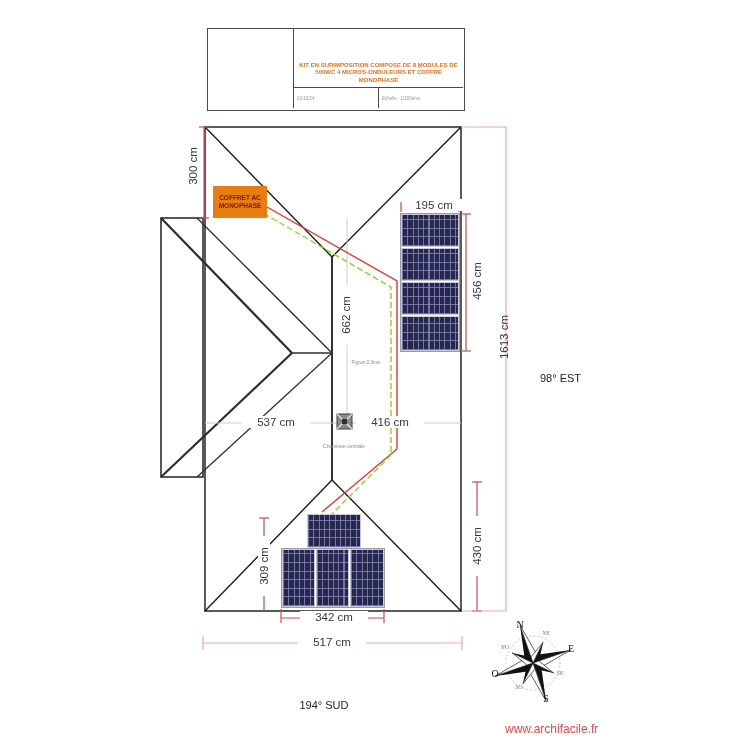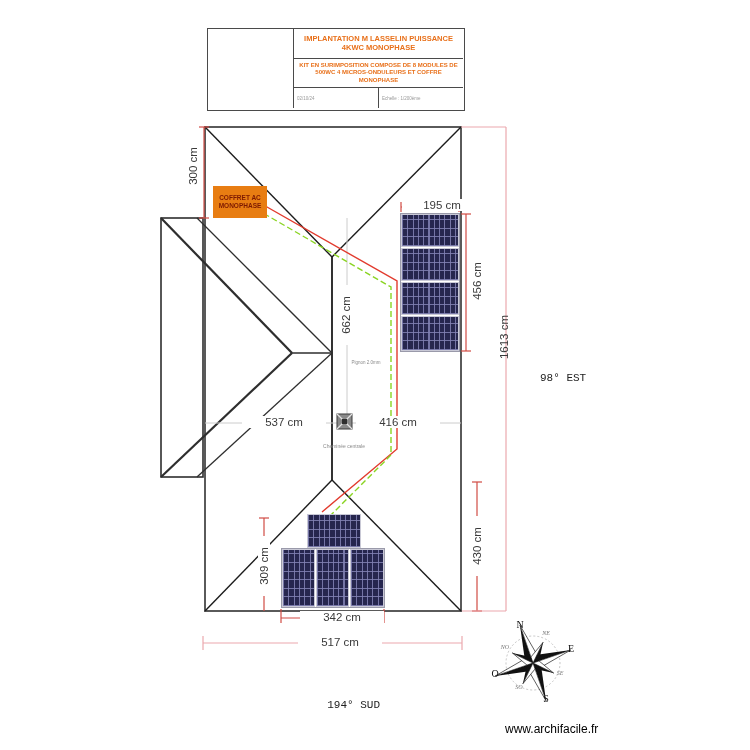--- a/index.html
+++ b/index.html
@@ -1,21 +1,21 @@
 <!DOCTYPE html>
 <html><head>
 <meta charset="utf-8">
 <style>
   html,body{margin:0;padding:0;}
   body{width:750px;height:750px;position:relative;background:#ffffff;overflow:hidden;
        font-family:"Liberation Sans", sans-serif;color:#333;}
   .abs{position:absolute;}
   .dim{font-size:11.5px;color:#3a3a3a;text-align:center;white-space:nowrap;}
   .vert{transform:rotate(-90deg);transform-origin:center center;}
-  .onwhite{background:#ffffff;padding:0 12px;}
+  .onwhite{background:#ffffff;padding:0 4px;}
   .tiny{font-size:5px;color:#8a8a8a;text-align:center;white-space:nowrap;}
   
   .tb{left:207px;top:28px;width:256px;height:81px;border:1px solid #4a4a4a;background:#fff;}
   .tb-logo{left:0;top:0;width:85px;height:79px;border-right:1px solid #4a4a4a;}
   .tb-right{left:86px;top:0;width:169px;height:79px;}
   .tb-row1{left:0;top:0;width:169px;height:29px;border-bottom:1px solid #4a4a4a;
            display:flex;align-items:center;justify-content:center;}
   .tb-row1 span{font-size:7.5px;font-weight:bold;color:#e8701a;text-align:center;line-height:1.1;}
   .tb-row2{left:0;top:30px;width:169px;height:28px;border-bottom:1px solid #4a4a4a;
            display:flex;align-items:center;justify-content:center;}
@@ -31,22 +31,22 @@
   
   .pv{position:absolute;background-color:#26264e;border:1px solid #c9c9d6;box-sizing:border-box;
       background-image:
         repeating-linear-gradient(90deg, rgba(130,130,180,.85) 0 1px, transparent 1px 5.3px),
         repeating-linear-gradient(0deg, rgba(130,130,180,.85) 0 1px, transparent 1px 8.6px);}
   .pv-wrap{position:absolute;border:1px solid #9a9aaa;box-sizing:border-box;}
   .compass-letter{font-family:"Liberation Serif", serif;font-size:10px;color:#111;
                   width:14px;text-align:center;}
   .compass-inter{font-family:"Liberation Serif", serif;font-style:italic;font-size:6px;
                  color:#777;width:12px;text-align:center;}
-  .east-label,.south-label{font-size:11px;color:#222;white-space:nowrap;font-family:Liberation Mono, monospace;}
-  .site{font-size:12px;color:#000000;white-space:nowrap;}
+  .east-label,.south-label{font-size:11px;color:#222;white-space:nowrap;}
+  .site{font-size:12px;color:#ef4444;white-space:nowrap;}
 </style>
 </head>
 <body>
 
 <svg class="abs" style="left:0;top:0;" width="750" height="750" viewBox="0 0 750 750">
 
   <g stroke="#5a5a5a" stroke-width="2" fill="none">
     <rect x="205" y="127" width="256" height="484"></rect>
   </g>
 
@@ -159,23 +159,20 @@
 
 <div class="pv" style="left:307px;top:514px;width:54px;height:34px;"></div>
 <div class="pv-wrap" style="left:281px;top:548px;width:104px;height:60px;"></div>
 <div class="pv" style="left:282px;top:549px;width:33px;height:58px;"></div>
 <div class="pv" style="left:316px;top:549px;width:33px;height:58px;"></div>
 <div class="pv" style="left:350px;top:549px;width:34px;height:58px;"></div>
 
 <div class="abs tb">
   <div class="abs tb-logo"></div>
   <div class="abs tb-right">
-    <div class="abs tb-row1">
-      <span>IMPLANTATION M LASSELIN PUISSANCE 4KWC MONOPHASE</span>
-    </div>
     <div class="abs tb-row2">
       <span>KIT EN SURIMPOSITION COMPOSE DE 8 MODULES DE 500WC 4 MICROS-ONDULEURS ET COFFRE MONOPHASE</span>
     </div>
     <div class="abs tb-row3l">
       <span class="tb-small">02/10/24</span>
     </div>
     <div class="abs tb-row3r">
       <span class="tb-small">Echelle : 1/200ème</span>
     </div>
   </div>
@@ -194,21 +191,21 @@
 <div class="abs dim onwhite" style="left:356px;top:416px;width:60px;">416 cm</div>
 <div class="abs dim vert" style="left:447px;top:540px;width:60px;background:#fff;">430 cm</div>
 <div class="abs dim vert" style="left:234px;top:560px;width:60px;background:#fff;">309 cm</div>
 <div class="abs dim onwhite" style="left:300px;top:611px;width:60px;">342 cm</div>
 <div class="abs dim onwhite" style="left:298px;top:636px;width:60px;">517 cm</div>
 
 <div class="abs tiny" style="left:336px;top:360px;width:60px;font-size:4.5px;">Pignon 2.0mm</div>
 <div class="abs tiny" style="left:314px;top:443px;width:60px;">Cheminée centrale</div>
 
 <div class="abs east-label" style="left:540px;top:372px;">98° EST</div>
-<div class="abs south-label" style="left:300px;top:699px;width:80px;text-align:right;">194° SUD</div>
+<div class="abs south-label" style="left:284px;top:699px;width:80px;text-align:center;">194° SUD</div>
 
 <div class="abs compass-letter" style="left:513px;top:619px;">N</div>
 <div class="abs compass-letter" style="left:564px;top:643px;">E</div>
 <div class="abs compass-letter" style="left:539px;top:693px;">S</div>
 <div class="abs compass-letter" style="left:488px;top:668px;">O</div>
 <div class="abs compass-inter" style="left:540px;top:630px;">NE</div>
 <div class="abs compass-inter" style="left:554px;top:670px;">SE</div>
 <div class="abs compass-inter" style="left:513px;top:684px;">SO</div>
 <div class="abs compass-inter" style="left:499px;top:644px;">NO</div>
 

